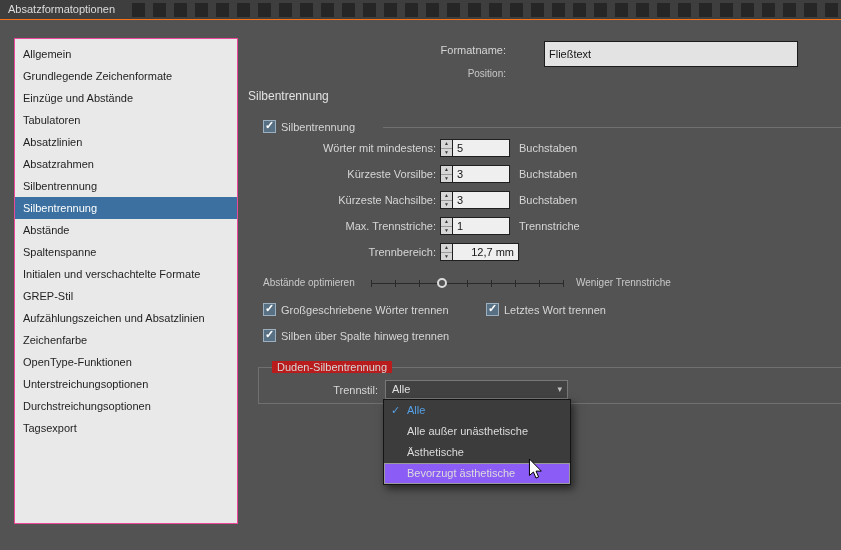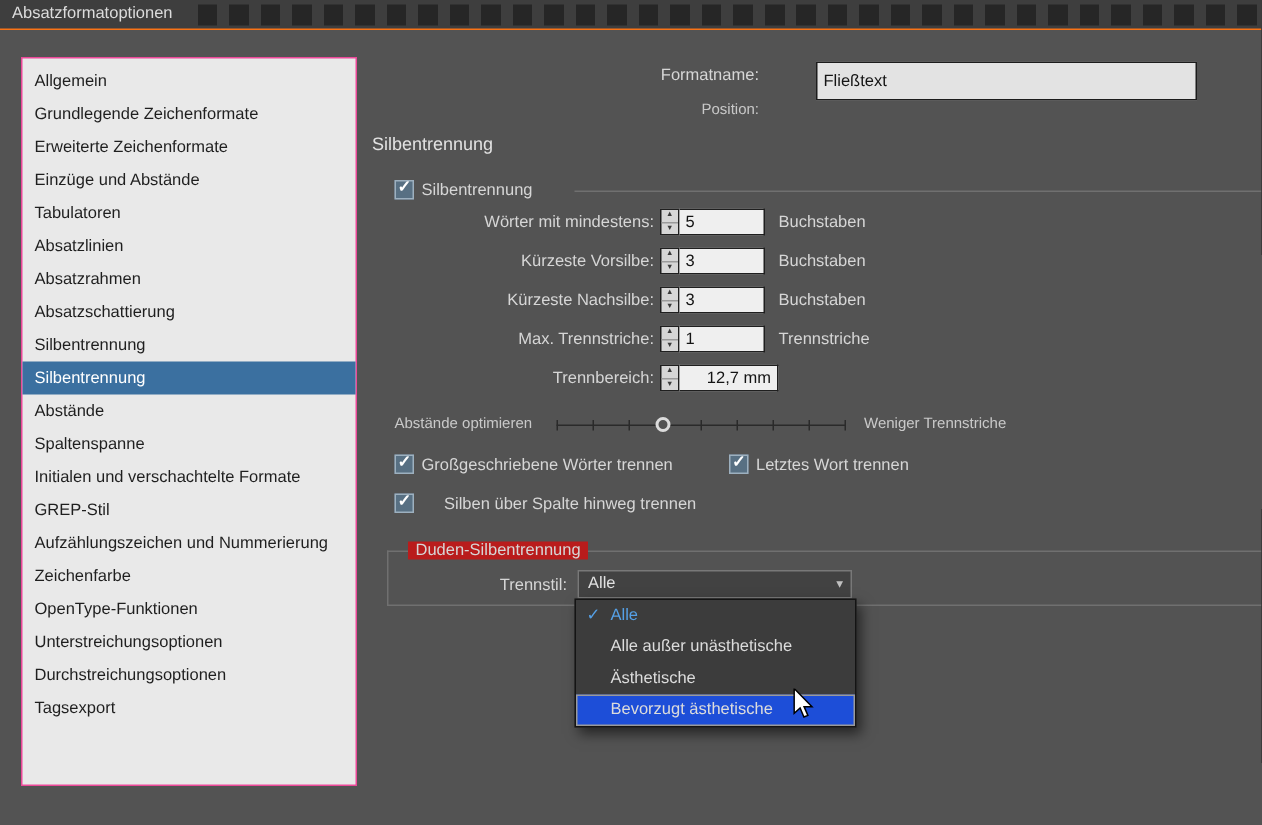--- a/index.html
+++ b/index.html
@@ -67,50 +67,48 @@
     background:#424242; border:1px solid #787878; color:#e0e0e0; line-height:17px;
     padding-left:6px; }
   .dd-chevron{ position:absolute; right:5px; top:0; color:#c0c0c0; font-size:9px; line-height:17px; }
   
   .menu{ position:absolute; left:383px; top:399px; width:188px; background:#3c3c3c;
     border:1px solid #141414; box-shadow:3px 4px 8px rgba(0,0,0,0.55); z-index:5; }
   .menu-item{ height:21px; line-height:21px; padding-left:23px; color:#dcdcdc;
     position:relative; white-space:nowrap; font-size:11px; }
   .menu-item .check{ position:absolute; left:7px; }
   .menu-item.checked{ color:#55a0e6; }
-  .menu-item.highlighted{ background:#1d4ed8; outline:1px solid #9a9a9a; outline-offset:-1px; }
+  .menu-item.highlighted{ background:#8b5cf6; outline:1px solid #9a9a9a; outline-offset:-1px; }
   
   .cursor{ position:absolute; left:528px; top:459px; z-index:9; }
 </style>
 </head>
 <body>
 
 <div class="screen">
 
   <div class="titlebar">
     <span class="titlebar-text">Absatzformatoptionen</span>
     <div class="titlebar-pattern"></div>
   </div>
 
   <div class="sidebar">
     <div class="side-item">Allgemein</div>
     <div class="side-item">Grundlegende Zeichenformate</div>
-    <div class="side-item">Erweiterte Zeichenformate</div>
     <div class="side-item">Einzüge und Abstände</div>
     <div class="side-item">Tabulatoren</div>
     <div class="side-item">Absatzlinien</div>
     <div class="side-item">Absatzrahmen</div>
-    <div class="side-item">Absatzschattierung</div>
     <div class="side-item">Silbentrennung</div>
     <div class="side-item selected">Silbentrennung</div>
     <div class="side-item">Abstände</div>
     <div class="side-item">Spaltenspanne</div>
     <div class="side-item">Initialen und verschachtelte Formate</div>
     <div class="side-item">GREP-Stil</div>
-    <div class="side-item">Aufzählungszeichen und Nummerierung</div>
+    <div class="side-item">Aufzählungszeichen und Absatzlinien</div>
     <div class="side-item">Zeichenfarbe</div>
     <div class="side-item">OpenType-Funktionen</div>
     <div class="side-item">Unterstreichungsoptionen</div>
     <div class="side-item">Durchstreichungsoptionen</div>
     <div class="side-item">Tagsexport</div>
   </div>
 
   <div class="fmt-label">Formatname:</div>
   <input class="fmt-input" value="Fließtext" style="">
   <div class="pos-label">Position:</div>
@@ -203,21 +201,21 @@
   <div class="cb-label" style="left:281px;top:304px">Großgeschriebene Wörter trennen</div>
 
   <span class="cb" style="left:486px;top:303px">
     <span class="mark">✓</span>
   </span>
   <div class="cb-label" style="left:504px;top:304px">Letztes Wort trennen</div>
 
   <span class="cb" style="left:263px;top:329px">
     <span class="mark">✓</span>
   </span>
-  <div class="cb-label" style="left:296px;top:330px">Silben über Spalte hinweg trennen</div>
+  <div class="cb-label" style="left:281px;top:330px">Silben über Spalte hinweg trennen</div>
 
   <div class="duden-box"></div>
   <div class="duden-label">Duden-Silbentrennung</div>
   <div class="trennstil-label">Trennstil:</div>
   <div class="dropdown">
     <span>Alle</span>
     <span class="dd-chevron">▾</span>
   </div>
 
   <div class="menu">

